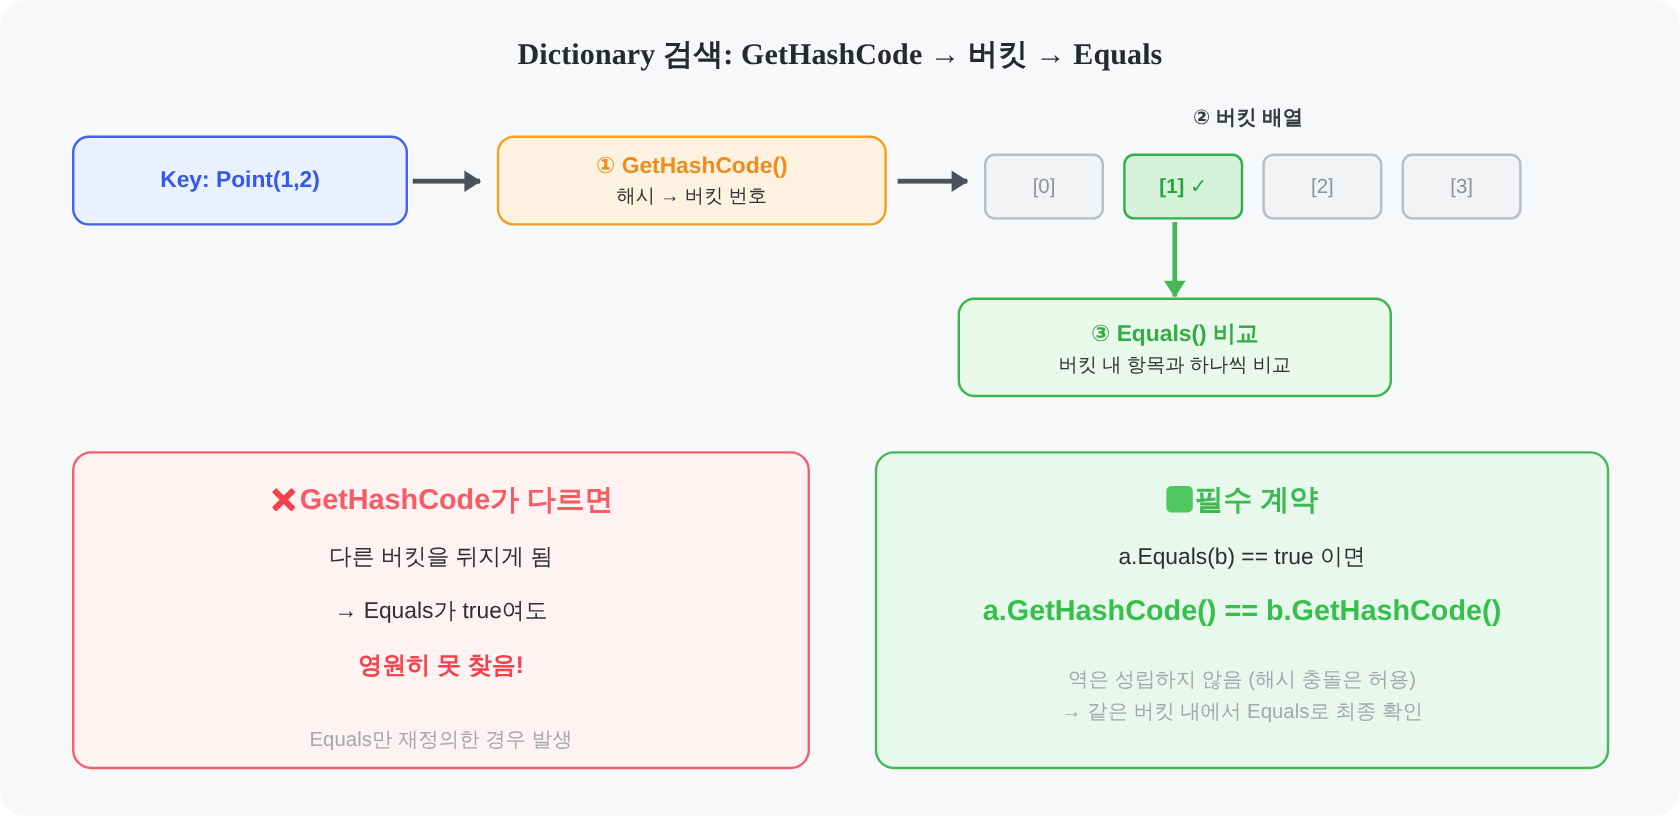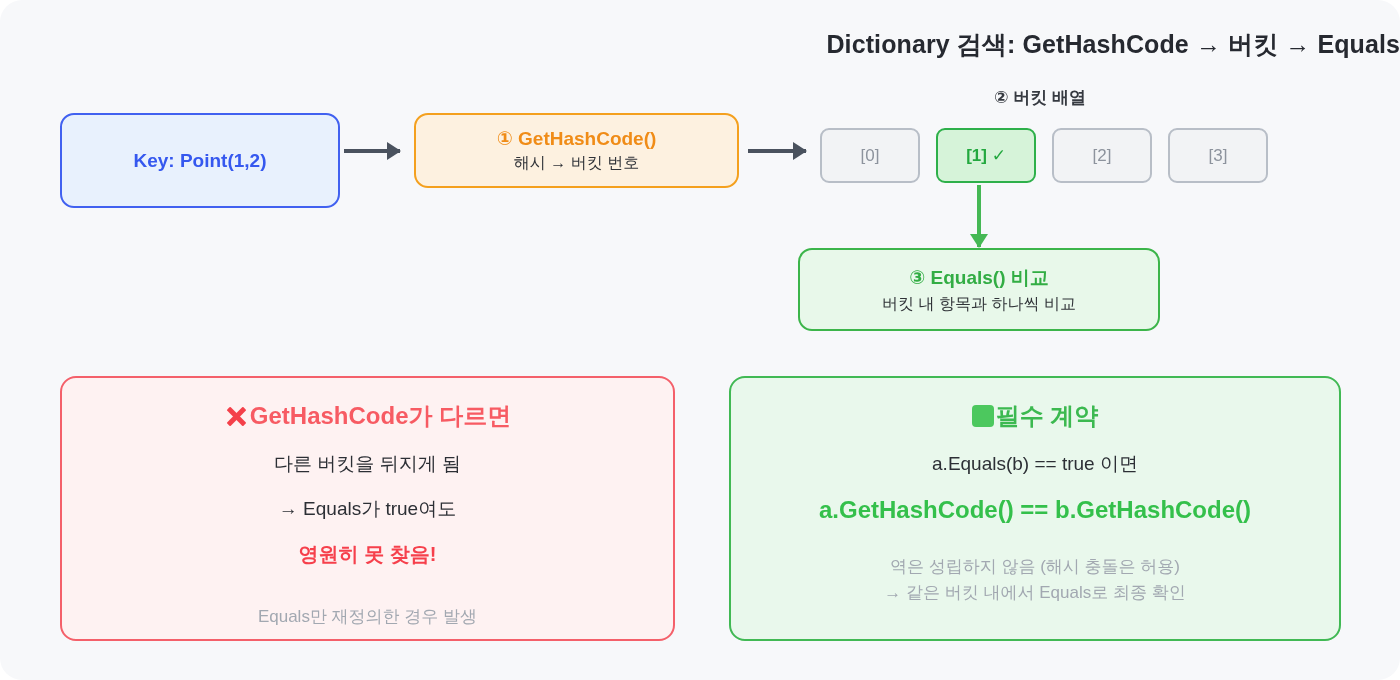--- a/index.html
+++ b/index.html
@@ -21,25 +21,26 @@
     overflow: hidden;
     box-sizing: border-box;
   }
 
   
   #title {
     position: absolute;
     left: 0;
     top: 28px;
     width: 1400px;
-    text-align: right;
+    text-align: center;
     font-size: 25px;
     font-weight: bold;
     color: #262930;
     letter-spacing: 0.1px;
+    font-family: Liberation Serif, serif;
   }
 
   
   .node {
     position: absolute;
     box-sizing: border-box;
     border-radius: 12px;
     display: flex;
     flex-direction: column;
     align-items: center;
@@ -47,21 +48,21 @@
   }
   .node .node-title {
     font-weight: bold;
   }
 
   
   #key-box {
     left: 60px;
     top: 113px;
     width: 280px;
-    height: 95px;
+    height: 75px;
     background: #e8f1fd;
     border: 2.5px solid #4161f0;
     border-radius: 14px;
   }
   #key-box .node-title {
     font-size: 19px;
     color: #3558ef;
   }
 
   

